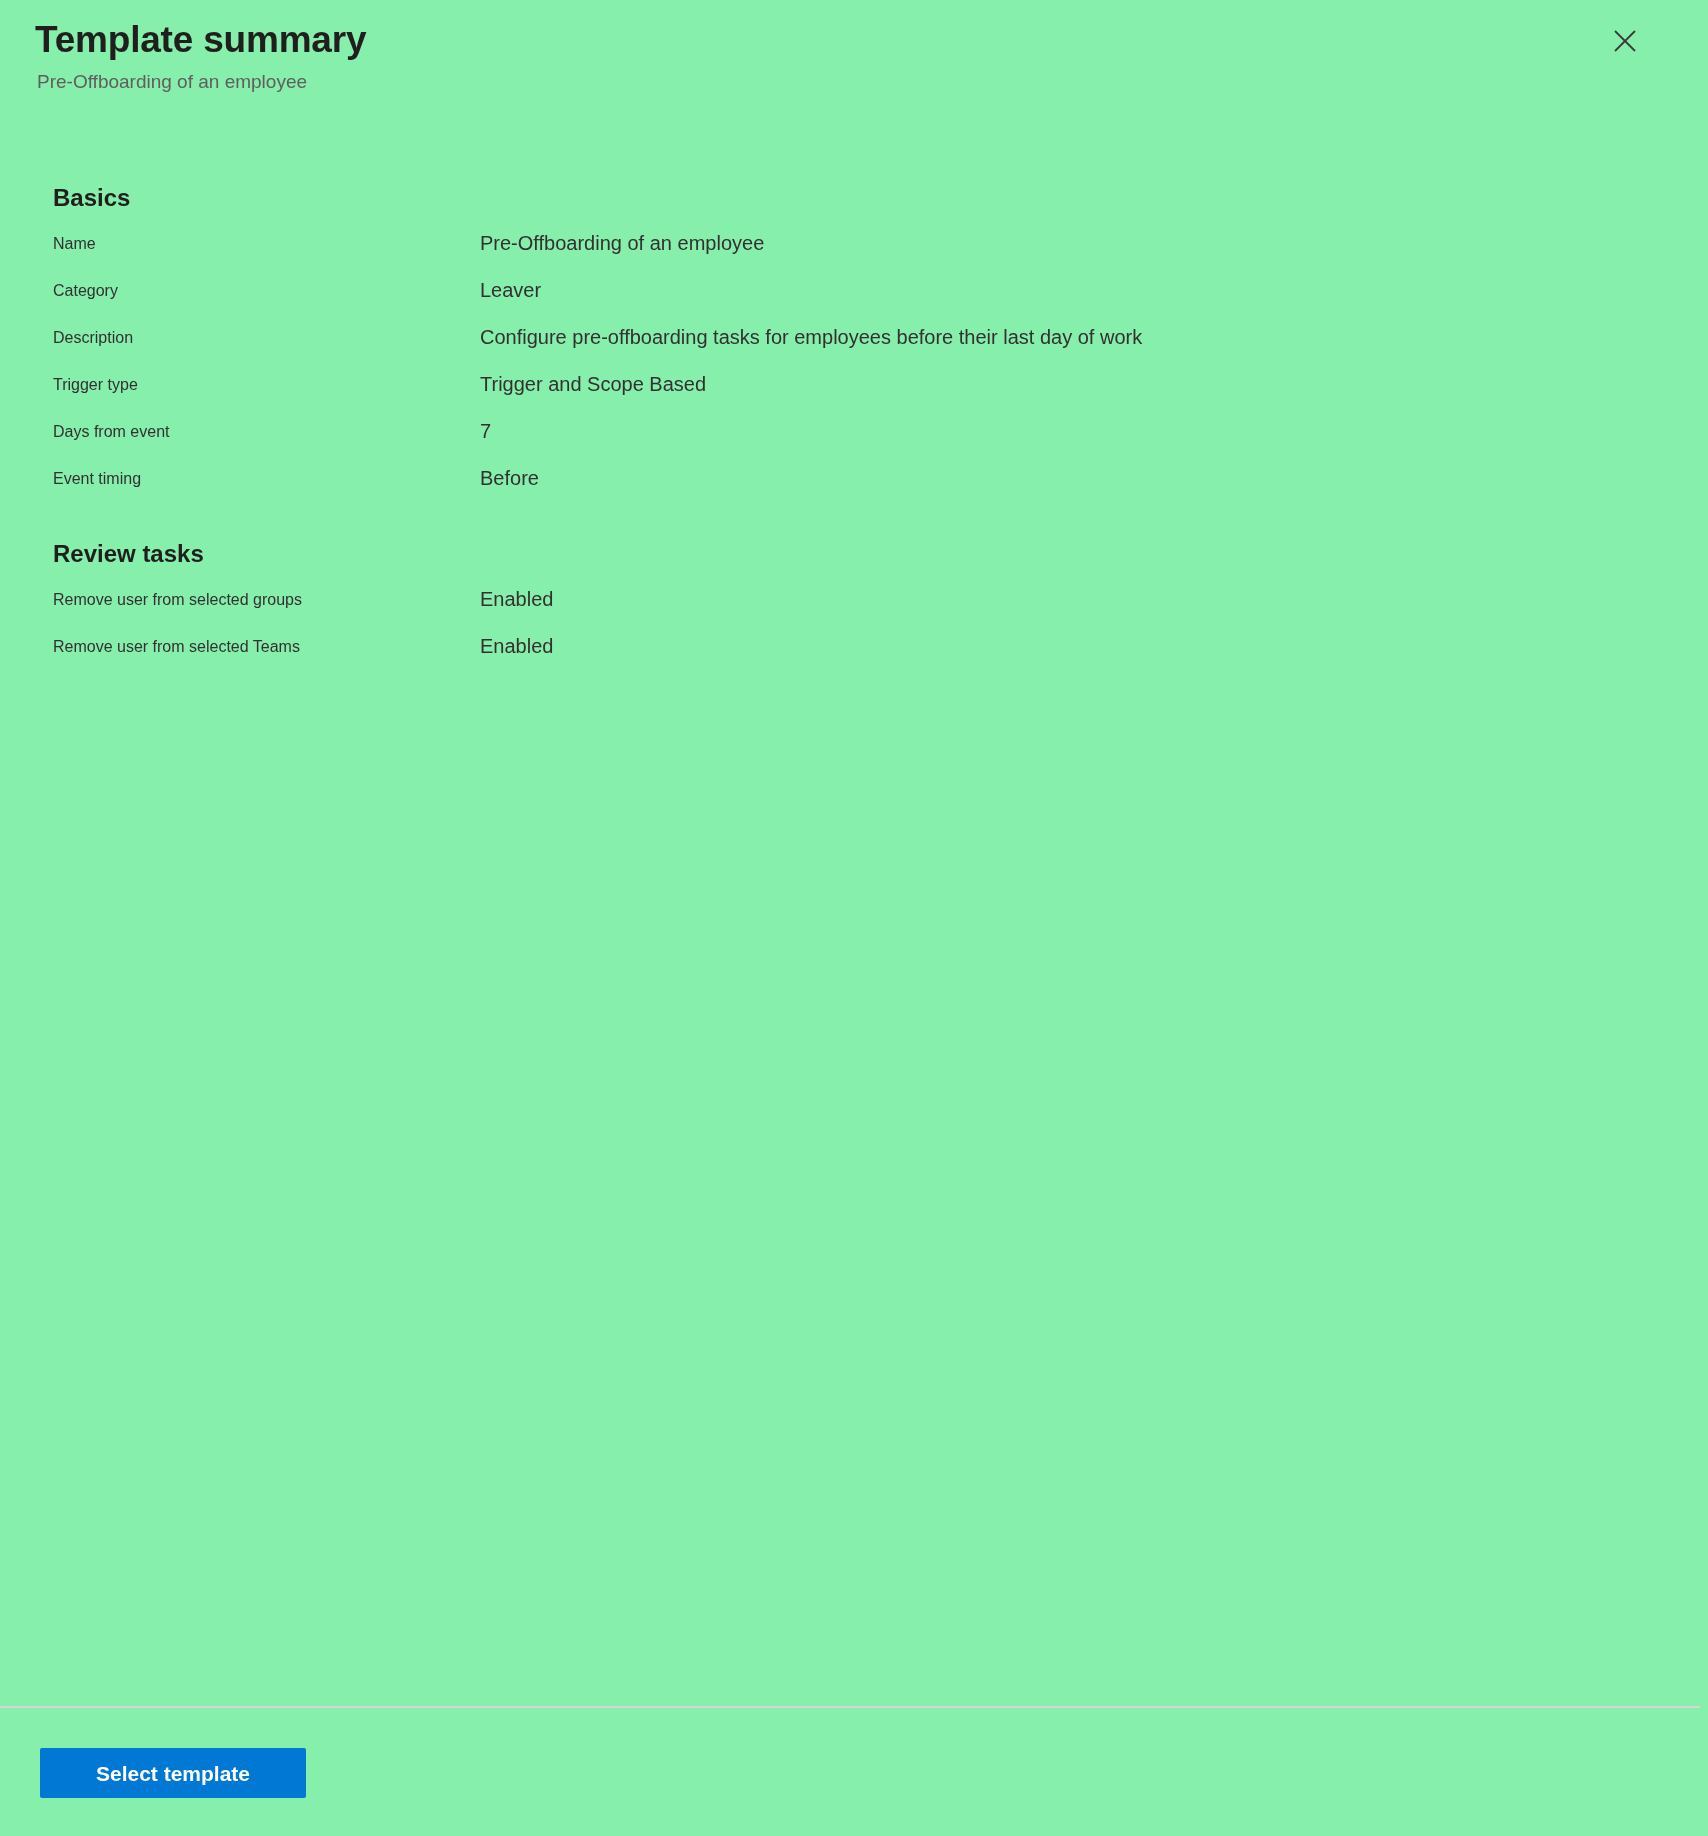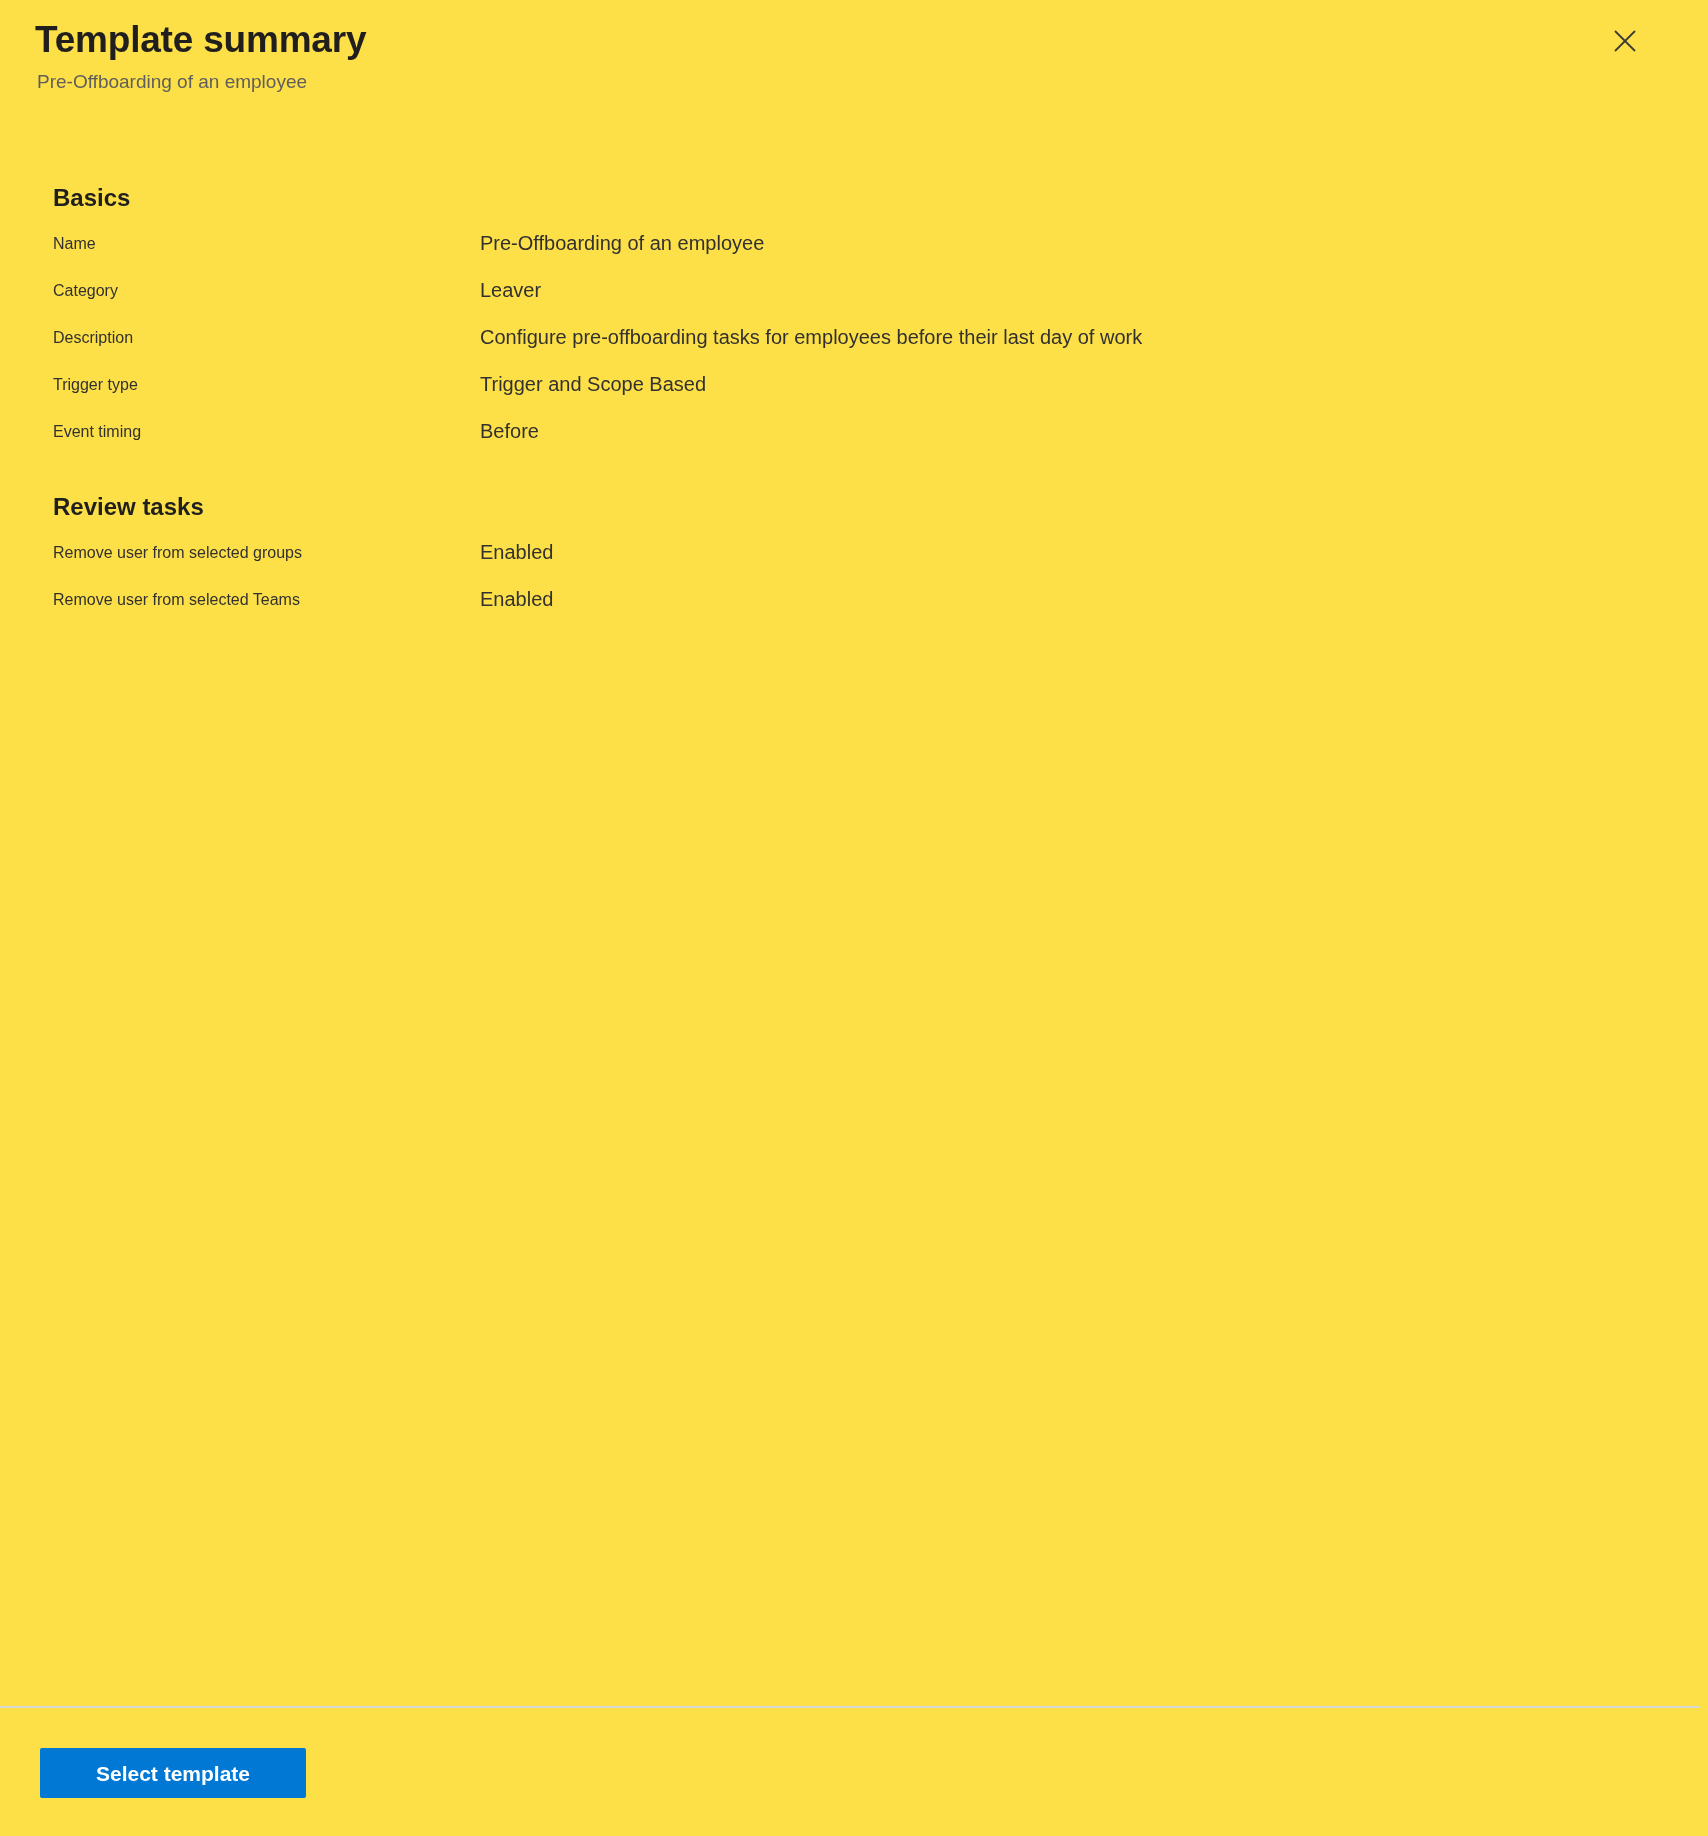--- a/index.html
+++ b/index.html
@@ -16,21 +16,21 @@
     position: relative;
     overflow: hidden;
   }
 
   .panel {
     width: 1708px;
     height: 1836px;
     position: relative;
     display: flex;
     flex-direction: column;
-    background: #fde047;
+    background: #86efac;
   }
 
   
   .header {
     position: relative;
     padding: 18px 40px 0 35px;
     flex: 0 0 auto;
   }
   .page-title {
     font-size: 37px;
@@ -170,20 +170,24 @@
         </div>
         <div class="row">
           <div class="row-label">Description</div>
           <div class="row-value">Configure pre-offboarding tasks for employees before their last day of work</div>
         </div>
         <div class="row">
           <div class="row-label">Trigger type</div>
           <div class="row-value">Trigger and Scope Based</div>
         </div>
         <div class="row">
+          <div class="row-label">Days from event</div>
+          <div class="row-value">7</div>
+        </div>
+        <div class="row">
           <div class="row-label">Event timing</div>
           <div class="row-value">Before</div>
         </div>
       </div>
     </div>
 
 
     <div class="section section-review">
       <h2 class="section-title">Review tasks</h2>
       <div class="rows">

